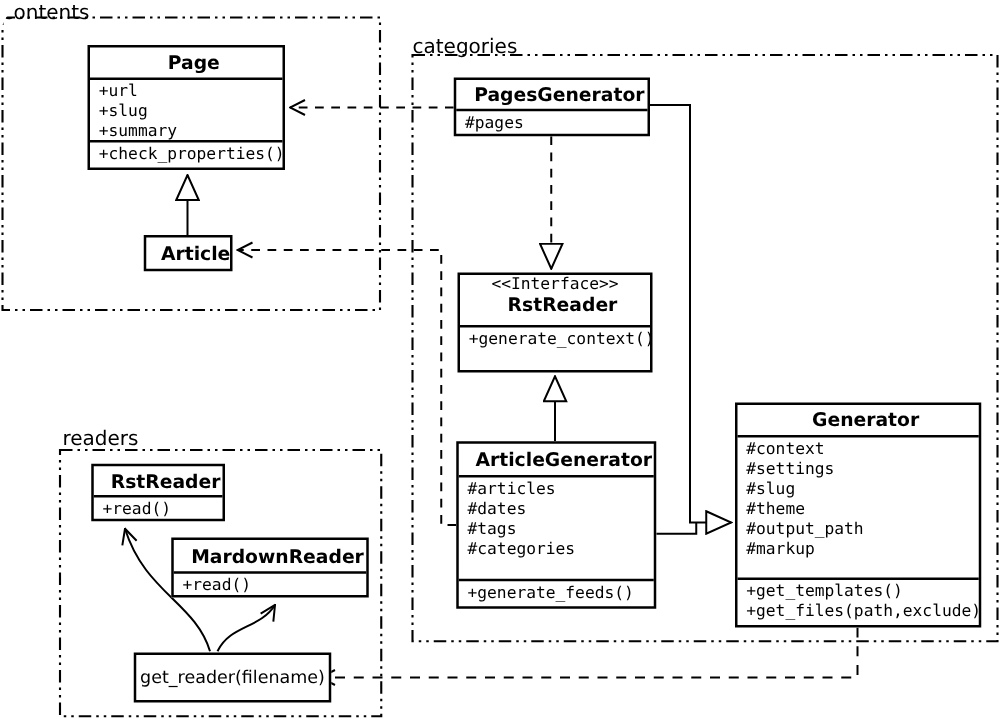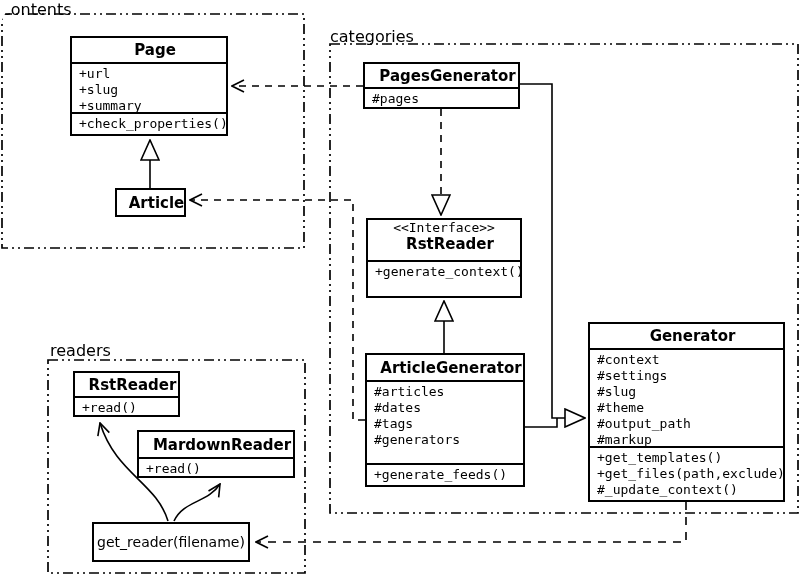--- a/index.html
+++ b/index.html
@@ -91,55 +91,54 @@
       <div class="m">+generate_context()</div>
     </div>
   </div>
 
   <div class="uml" style="left:365px;top:353px;width:160px;height:134px">
     <div class="t" style="height:25px">ArticleGenerator</div>
     <div class="sec">
       <div class="m">#articles</div>
       <div class="m">#dates</div>
       <div class="m">#tags</div>
-      <div class="m">#generators</div>
+      <div class="m">#categories</div>
     </div>
     <div class="sec" style="flex:0 0 auto">
       <div class="m">+generate_feeds()</div>
     </div>
   </div>
 
   <div class="uml" style="left:588px;top:322px;width:197px;height:180px">
     <div class="t" style="height:24px">Generator</div>
     <div class="sec">
       <div class="m">#context</div>
       <div class="m">#settings</div>
       <div class="m">#slug</div>
       <div class="m">#theme</div>
       <div class="m">#output_path</div>
       <div class="m">#markup</div>
     </div>
     <div class="sec" style="flex:0 0 auto">
       <div class="m">+get_templates()</div>
       <div class="m">+get_files(path,exclude)</div>
-      <div class="m">#_update_context()</div>
     </div>
   </div>
 
   <div class="uml" style="left:73px;top:371px;width:107px;height:46px">
     <div class="t" style="height:23px">RstReader</div>
     <div class="sec">
       <div class="m">+read()</div>
     </div>
   </div>
 
   <div class="uml" style="left:137px;top:430px;width:158px;height:48px">
     <div class="t" style="height:25px">MardownReader</div>
     <div class="sec">
       <div class="m">+read()</div>
     </div>
   </div>
 
-  <div class="plain" style="left:92px;top:522px;width:158px;height:40px">
+  <div class="plain" style="left:107px;top:522px;width:158px;height:40px">
     <span>get_reader(filename)</span>
   </div>
 
 </div>
 
 </body></html>

